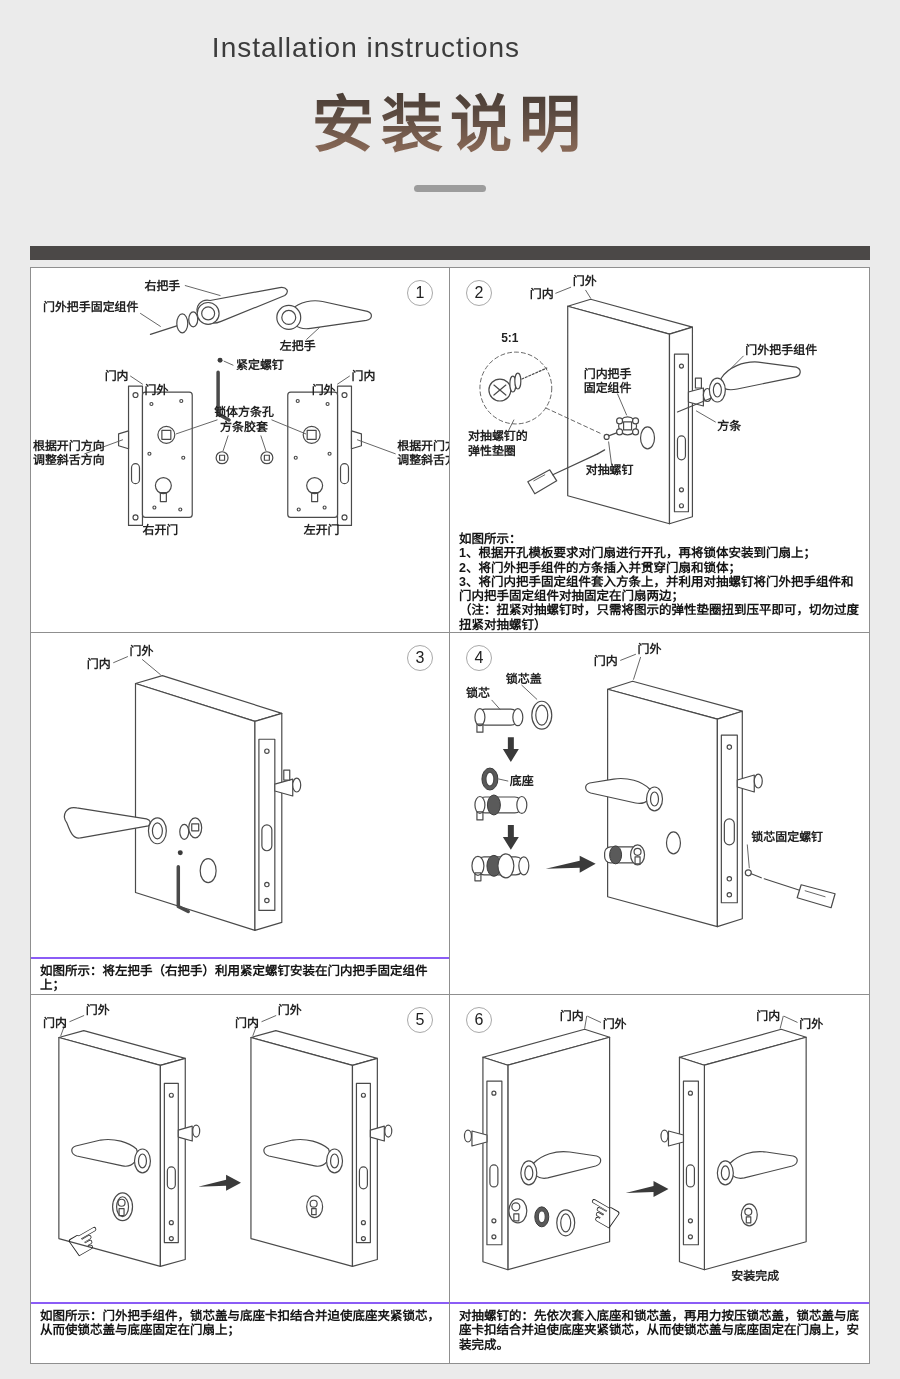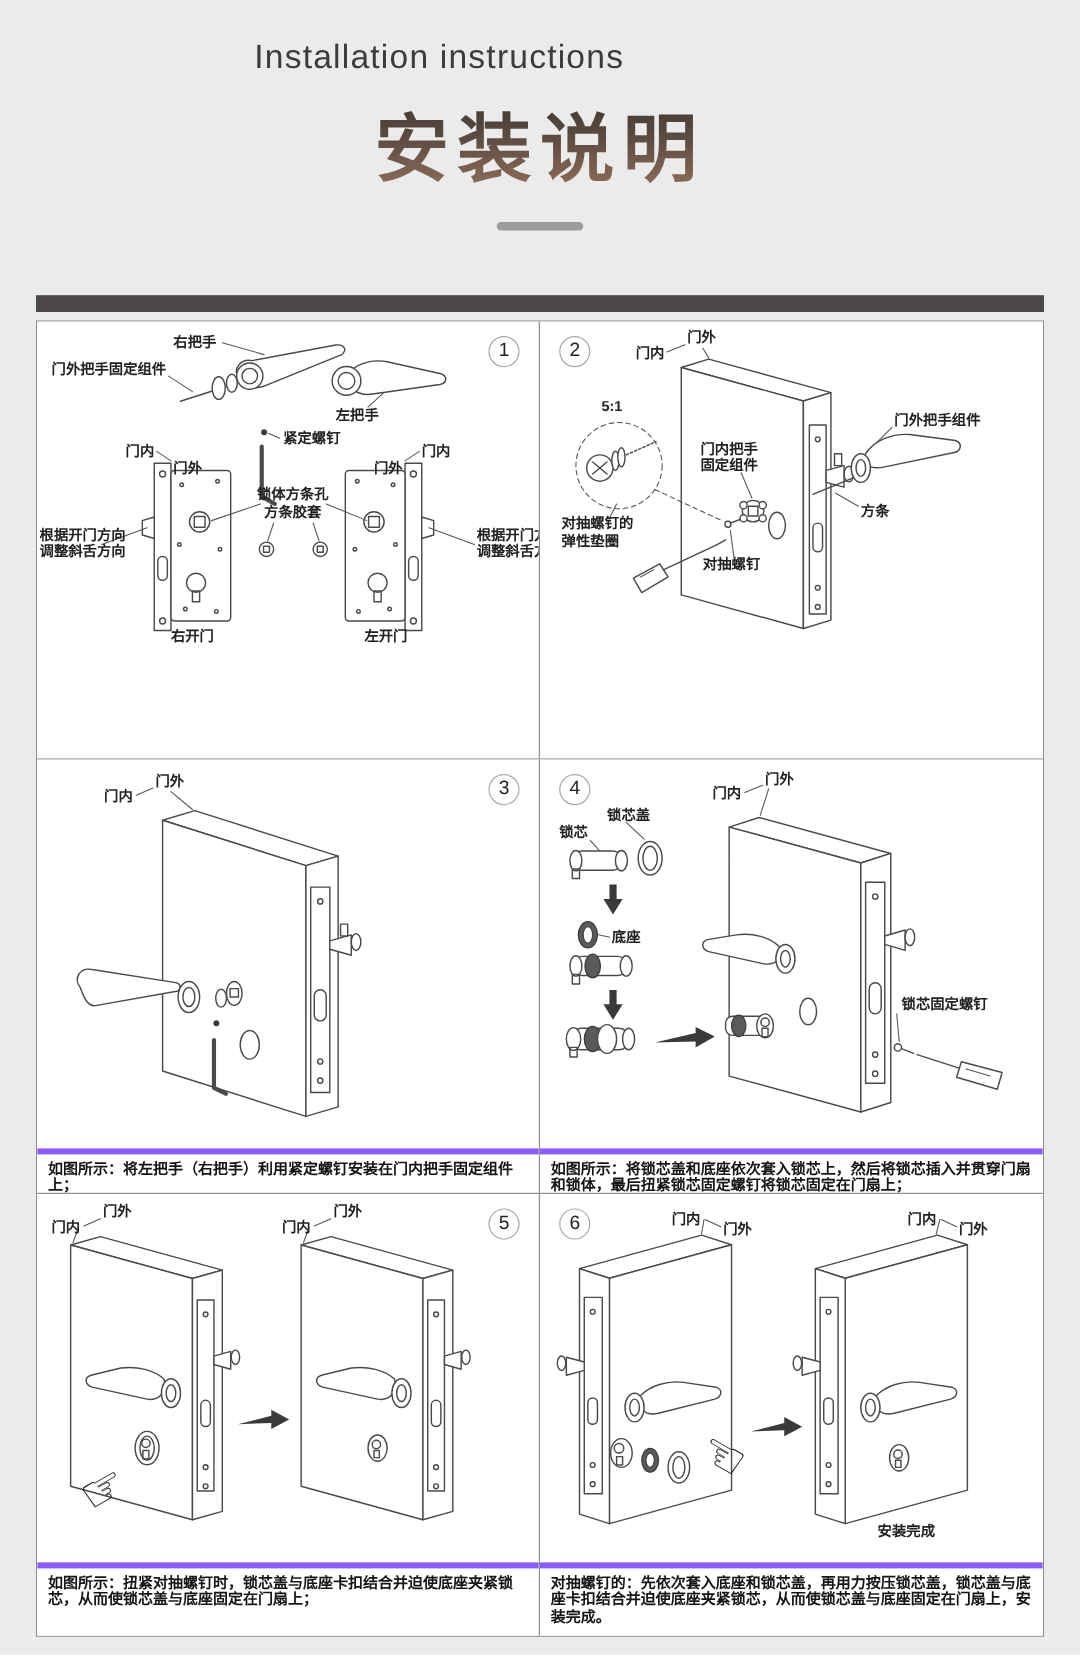--- a/index.html
+++ b/index.html
@@ -38,21 +38,21 @@
     position:absolute;top:12px;width:24px;height:24px;border:1px solid #a9a9a9;
     border-radius:50%;font-size:16px;color:#222;text-align:center;line-height:24px;
     background:#fff;z-index:2;
   }
   .badge.br{right:16px;} .badge.bl{left:16px;}
   .diagram{display:block;flex:0 0 auto;width:100%;}
   .caption{
     font-size:12.5px;line-height:1.14;font-weight:bold;color:#151515;
     padding:2px 9px 0 9px;white-space:pre-line;letter-spacing:0;
   }
-  .caption.strip{border-top:5px solid #8b5cf6;flex:1 1 auto;padding-top:5px;}
+  .caption.strip{border-top:2px solid #8b5cf6;flex:1 1 auto;padding-top:5px;}
   
   .ln{fill:none;stroke:#4a4a4a;stroke-width:1.2;stroke-linejoin:round;stroke-linecap:round;}
   .ln.w{fill:#fff;}
   .thk{stroke-width:3.5;}
   .ld{fill:none;stroke:#555;stroke-width:0.9;stroke-linecap:round;}
   .dash{stroke-dasharray:4 3;}
   .fl{fill:#3a3a3a;stroke:none;}
   .dk{fill:#5a5a5a;stroke:#3a3a3a;stroke-width:1;}
   .lbl{font-family:"Liberation Sans","DejaVu Sans",sans-serif;font-size:12px;font-weight:bold;fill:#222;}
   .lm{text-anchor:middle;} .le{text-anchor:end;}
@@ -240,20 +240,25 @@
       <text class="lbl" x="123" y="17">门外</text>
       <text class="lbl lm" x="60" y="74">5:1</text>
       <text class="lbl" x="296" y="86">门外把手组件</text>
       <text class="lbl lm" x="158" y="110">门内把手</text>
       <text class="lbl lm" x="158" y="124">固定组件</text>
       <text class="lbl" x="18" y="172">对抽螺钉的</text>
       <text class="lbl" x="18" y="187">弹性垫圈</text>
       <text class="lbl lm" x="160" y="206">对抽螺钉</text>
       <text class="lbl" x="268" y="162">方条</text>
     </svg>
+    <div class="caption">如图所示：
+1、根据开孔模板要求对门扇进行开孔，再将锁体安装到门扇上；
+2、将门外把手组件的方条插入并贯穿门扇和锁体；
+3、将门内把手固定组件套入方条上，并利用对抽螺钉将门外把手组件和门内把手固定组件对抽固定在门扇两边；
+（注：扭紧对抽螺钉时，只需将图示的弹性垫圈扭到压平即可，切勿过度扭紧对抽螺钉）</div>
   </div>
 
   <div class="cell cl rt">
     <div class="badge br">3</div>
     <svg class="diagram" viewBox="0 0 420 324" height="324">
       <g>
         <polygon class="ln w" points="105,50 225,88 252,80 132,42"></polygon>
         <polygon class="ln w" points="105,50 225,88 225,298 105,260"></polygon>
         <polygon class="ln w" points="225,88 252,80 252,290 225,298"></polygon>
         <rect class="ln" x="229" y="106" width="16" height="172"></rect>
@@ -359,21 +364,20 @@
       <path class="ld" d="M42,67 L50,76"></path>
       <path class="ld" d="M58,148 L49,146"></path>
       <path class="ld" d="M298,212 L300,235"></path>
       <text class="lbl" x="144" y="32">门内</text>
       <text class="lbl" x="188" y="20">门外</text>
       <text class="lbl" x="56" y="50">锁芯盖</text>
       <text class="lbl le" x="40" y="64">锁芯</text>
       <text class="lbl" x="60" y="152">底座</text>
       <text class="lbl" x="302" y="208">锁芯固定螺钉</text>
     </svg>
-    <div class="caption strip">如图所示：将锁芯盖和底座依次套入锁芯上，然后将锁芯插入并贯穿门扇和锁体，最后扭紧锁芯固定螺钉将锁芯固定在门扇上；</div>
   </div>
 
   <div class="cell cl">
     <div class="badge br">5</div>
     <svg class="diagram" viewBox="0 0 420 307" height="307">
 
       <g>
         <polygon class="ln w" points="28,42 130,70 155,63 53,35"></polygon>
         <polygon class="ln w" points="28,42 130,70 130,272 28,244"></polygon>
         <polygon class="ln w" points="130,70 155,63 155,265 130,272"></polygon>
@@ -415,21 +419,21 @@
       </g>
       <path class="ld" d="M39,26 L53,20"></path>
       <path class="ld" d="M34,29 L30,40"></path>
       <path class="ld" d="M232,26 L246,20"></path>
       <path class="ld" d="M227,29 L223,40"></path>
       <text class="lbl" x="12" y="31">门内</text>
       <text class="lbl" x="55" y="18">门外</text>
       <text class="lbl" x="205" y="31">门内</text>
       <text class="lbl" x="248" y="18">门外</text>
     </svg>
-    <div class="caption strip">如图所示：扭紧对抽螺钉时，锁芯盖与底座卡扣结合并迫使底座夹紧锁芯，从而使锁芯盖与底座固定在门扇上；</div>
+    <div class="caption strip">如图所示：门外把手组件，锁芯盖与底座卡扣结合并迫使底座夹紧锁芯，从而使锁芯盖与底座固定在门扇上；</div>
   </div>
 
   <div class="cell">
     <div class="badge bl">6</div>
     <svg class="diagram" viewBox="0 0 420 307" height="307">
 
       <g>
         <polygon class="ln w" points="33,62 58,70 160,42 135,34"></polygon>
         <polygon class="ln w" points="58,70 160,42 160,247 58,275"></polygon>
         <polygon class="ln w" points="33,62 58,70 58,275 33,267"></polygon>

